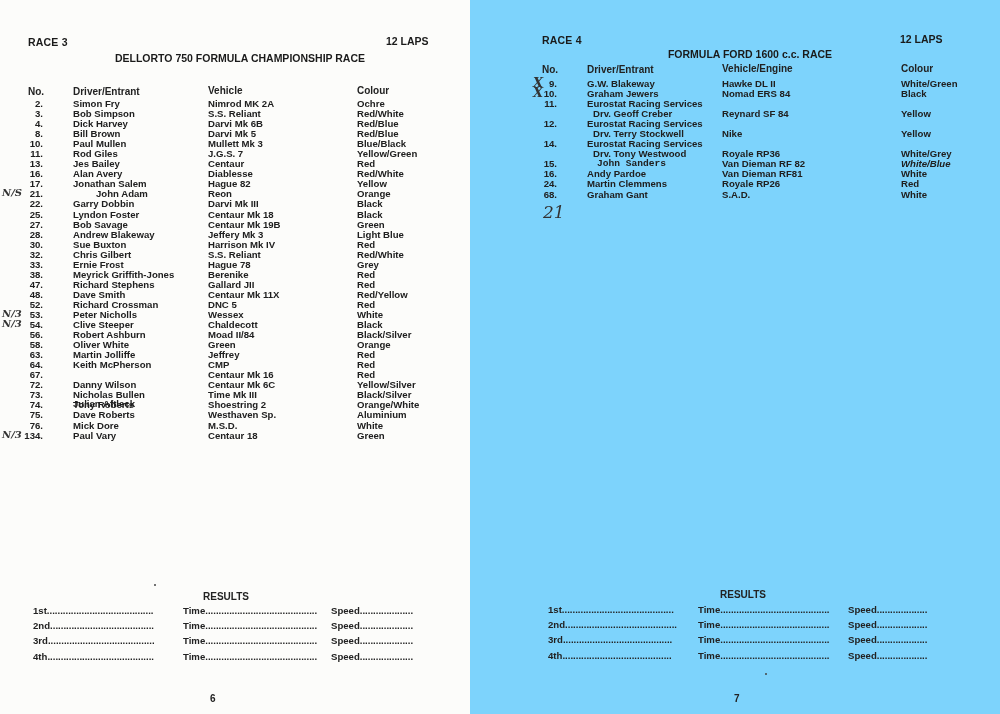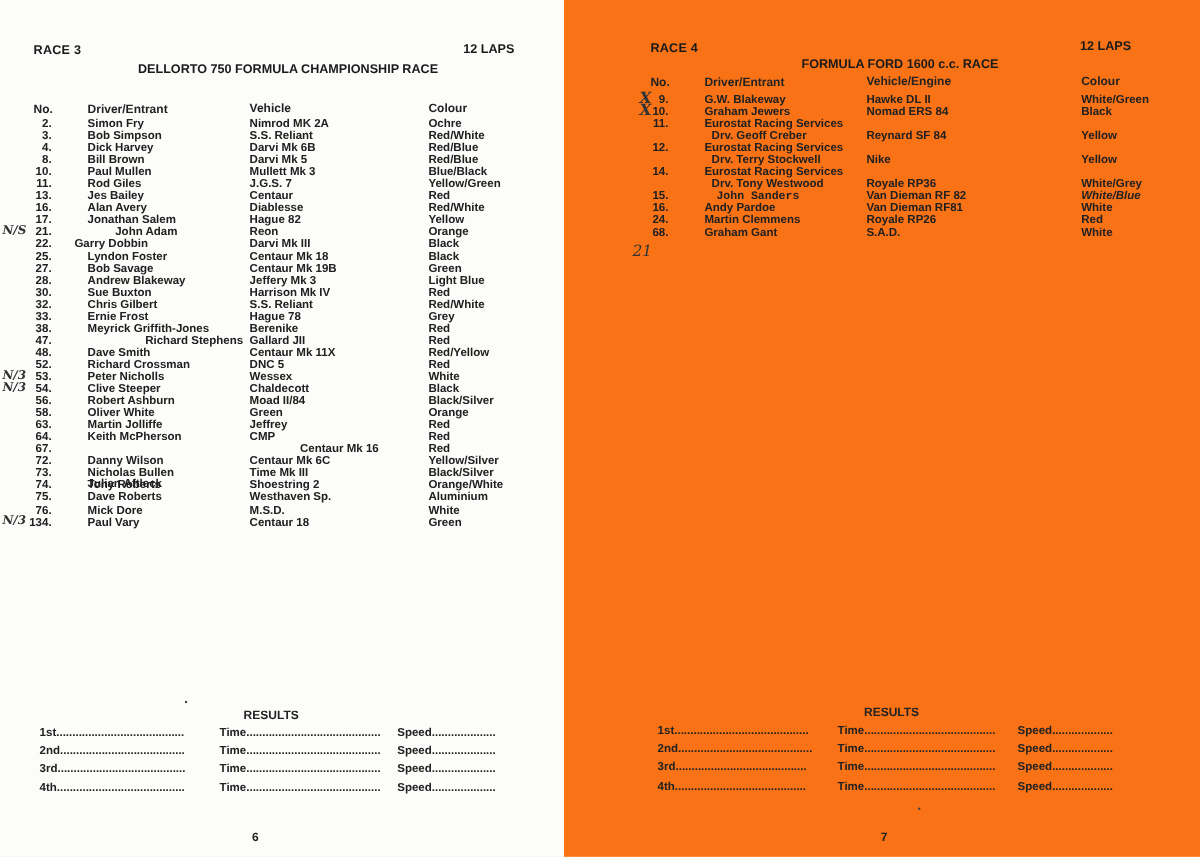--- a/index.html
+++ b/index.html
@@ -4,21 +4,21 @@
 <style>
   html, body { margin:0; padding:0; }
   body {
     width:1000px; height:714px; position:relative; overflow:hidden;
     background:#fbfbf9;
     font-family:"Liberation Sans", sans-serif;
     color:#1a1a1a;
   }
   .page { position:absolute; top:0; height:714px; }
   .page.left { left:0; width:470px; background:#fcfcfa; }
-  .page.right { left:470px; width:530px; background:#f97316; }
+  .page.right { left:470px; width:530px; background:#7dd3fc; }
   .spine {
     position:absolute; left:470px; top:0; width:14px; height:714px;
     background:linear-gradient(to right,#f2f2ee,#ffffff 40%,#ecece8);
   }
   .staple { position:absolute; width:4px; background:#6b4a3a; border-radius:1px; }
 
   .hdr-race { position:absolute; font-size:10.5px; font-weight:bold; letter-spacing:0.2px; }
   .hdr-laps { position:absolute; font-size:10.5px; font-weight:bold; }
   .hdr-title { position:absolute; font-size:10.5px; font-weight:bold; text-align:center; }
 
@@ -108,21 +108,21 @@
       </div>
       <div class="row">
         <span class="hand" style="left:2px;top:-1px;font-size:10px;">N/S</span>
         <span class="c-no" style="right:427px;">21.</span>
         <span style="left:73px;margin-left:23px;">John Adam</span>
         <span style="left:208px;">Reon</span>
         <span style="left:357px;">Orange</span>
       </div>
       <div class="row">
         <span class="c-no" style="right:427px;">22.</span>
-        <span style="left:62px;">Garry Dobbin</span>
+        <span style="left:73px;">Garry Dobbin</span>
         <span style="left:208px;">Darvi Mk III</span>
         <span style="left:357px;">Black</span>
       </div>
       <div class="row">
         <span class="c-no" style="right:427px;">25.</span>
         <span style="left:73px;">Lyndon Foster</span>
         <span style="left:208px;">Centaur Mk 18</span>
         <span style="left:357px;">Black</span>
       </div>
       <div class="row">
@@ -156,21 +156,21 @@
         <span style="left:357px;">Grey</span>
       </div>
       <div class="row">
         <span class="c-no" style="right:427px;">38.</span>
         <span style="left:73px;">Meyrick Griffith-Jones</span>
         <span style="left:208px;">Berenike</span>
         <span style="left:357px;">Red</span>
       </div>
       <div class="row">
         <span class="c-no" style="right:427px;">47.</span>
-        <span style="left:73px;margin-left:48px;">Richard Stephens</span>
+        <span style="left:73px;">Richard Stephens</span>
         <span style="left:208px;">Gallard JII</span>
         <span style="left:357px;">Red</span>
       </div>
       <div class="row">
         <span class="c-no" style="right:427px;">48.</span>
         <span style="left:73px;">Dave Smith</span>
         <span style="left:208px;">Centaur Mk 11X</span>
         <span style="left:357px;">Red/Yellow</span>
       </div>
       <div class="row">
@@ -213,21 +213,21 @@
       </div>
       <div class="row">
         <span class="c-no" style="right:427px;">64.</span>
         <span style="left:73px;">Keith McPherson</span>
         <span style="left:208px;">CMP</span>
         <span style="left:357px;">Red</span>
       </div>
       <div class="row">
         <span class="c-no" style="right:427px;">67.</span>
         <span style="left:73px;margin-top:29px;">Julian Aftleck</span>
-        <span style="left:208px;margin-left:42px;">Centaur Mk 16</span>
+        <span style="left:208px;">Centaur Mk 16</span>
         <span style="left:357px;">Red</span>
       </div>
       <div class="row">
         <span class="c-no" style="right:427px;">72.</span>
         <span style="left:73px;">Danny Wilson</span>
         <span style="left:208px;">Centaur Mk 6C</span>
         <span style="left:357px;">Yellow/Silver</span>
       </div>
       <div class="row">
         <span class="c-no" style="right:427px;">73.</span>
@@ -374,21 +374,21 @@
         <span style="left:431px;">Red</span>
       </div>
       <div class="row">
         <span class="c-no" style="right:443px;">68.</span>
         <span style="left:117px;">Graham Gant</span>
         <span style="left:252px;">S.A.D.</span>
         <span style="left:431px;">White</span>
       </div>
     </div>
 
-  <div class="hand" style="left:57px;top:202px;font-size:13px;">21</div>
+  <div class="hand" style="left:73px;top:202px;font-size:17px;">21</div>
 
   <div class="results-title" style="left:250px;top:589px;">RESULTS</div>
   <div id="right-results">
       <div class="res-row" style="left:0;top:604px;width:100%;">
         <span style="left:78px;">1st..........................................</span>
         <span style="left:228px;">Time.........................................</span>
         <span style="left:378px;">Speed...................</span>
       </div>
       <div class="res-row" style="left:0;top:619.2px;width:100%;">
         <span style="left:78px;">2nd..........................................</span>

